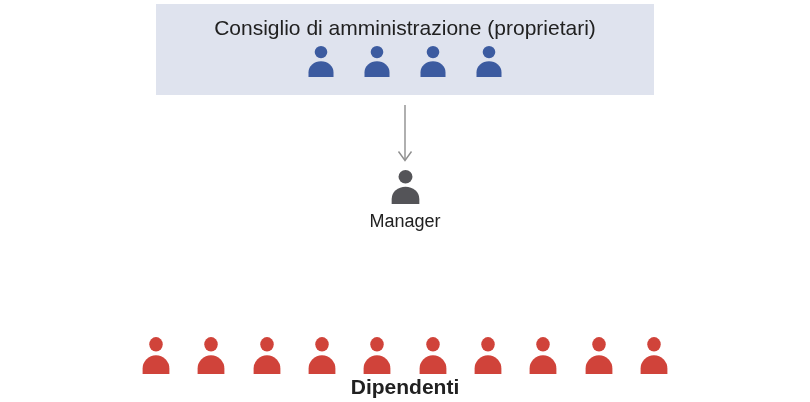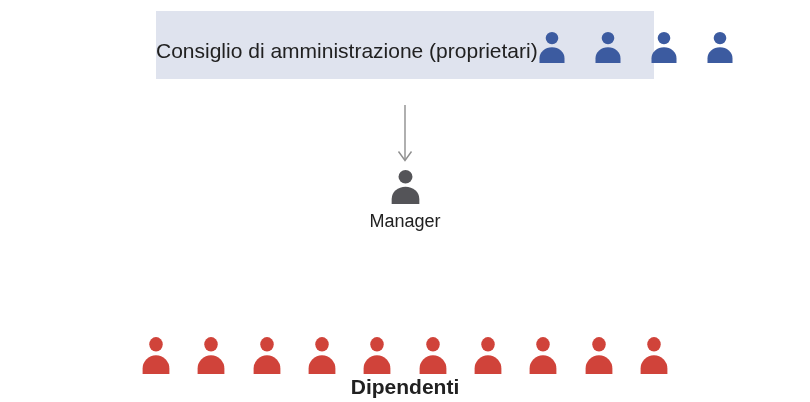--- a/index.html
+++ b/index.html
@@ -9,24 +9,24 @@
   }
   .canvas{
     position:relative;
     width:810px;height:402px;
     background:#ffffff;
     overflow:hidden;
     margin:0 auto;
   }
   .board-box{
     position:absolute;
-    left:156px;top:11px;
-    width:498px;height:68px;
+    left:156px;top:4px;
+    width:498px;height:91px;
     background:var(--board-bg,#dfe3ee);
-    display:flex;flex-direction:row;
+    display:flex;flex-direction:column;
     align-items:center;justify-content:flex-start;
   }
   .board-title{
     margin-top:11px;
     font-size:21px;
     line-height:26px;
     color:var(--text-color,#212121);
     text-align:center;
     white-space:nowrap;
   }

